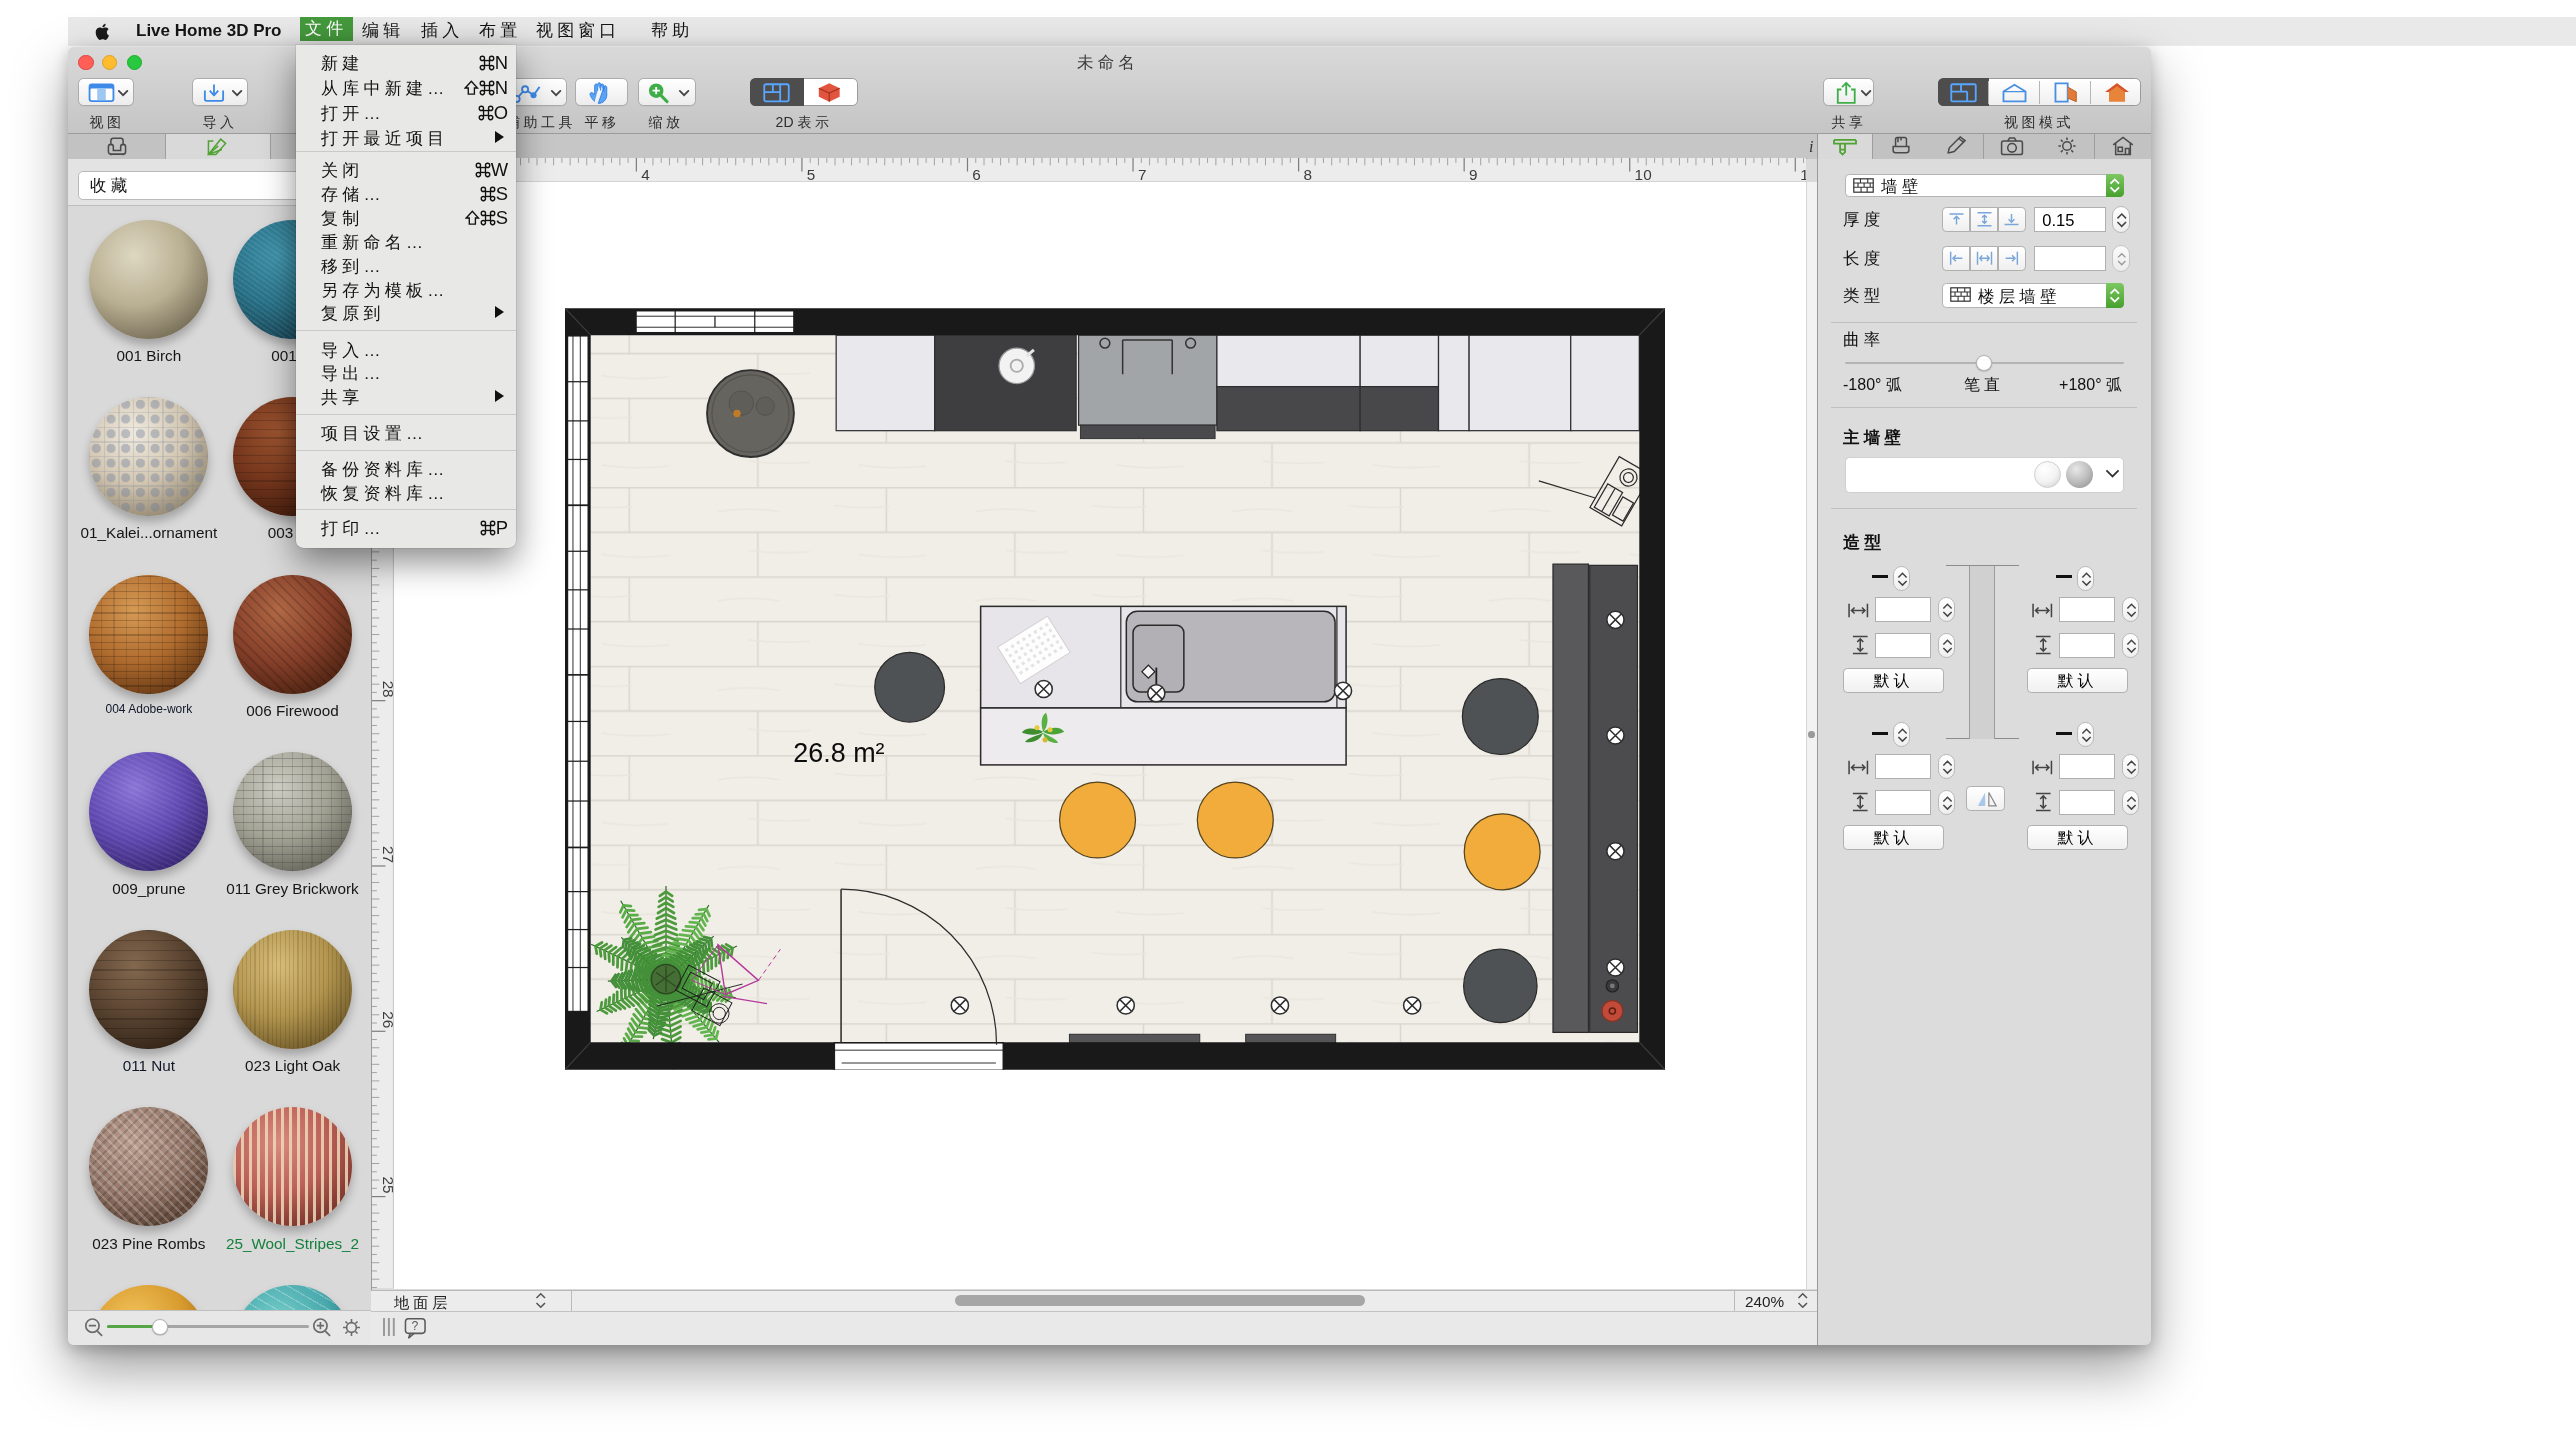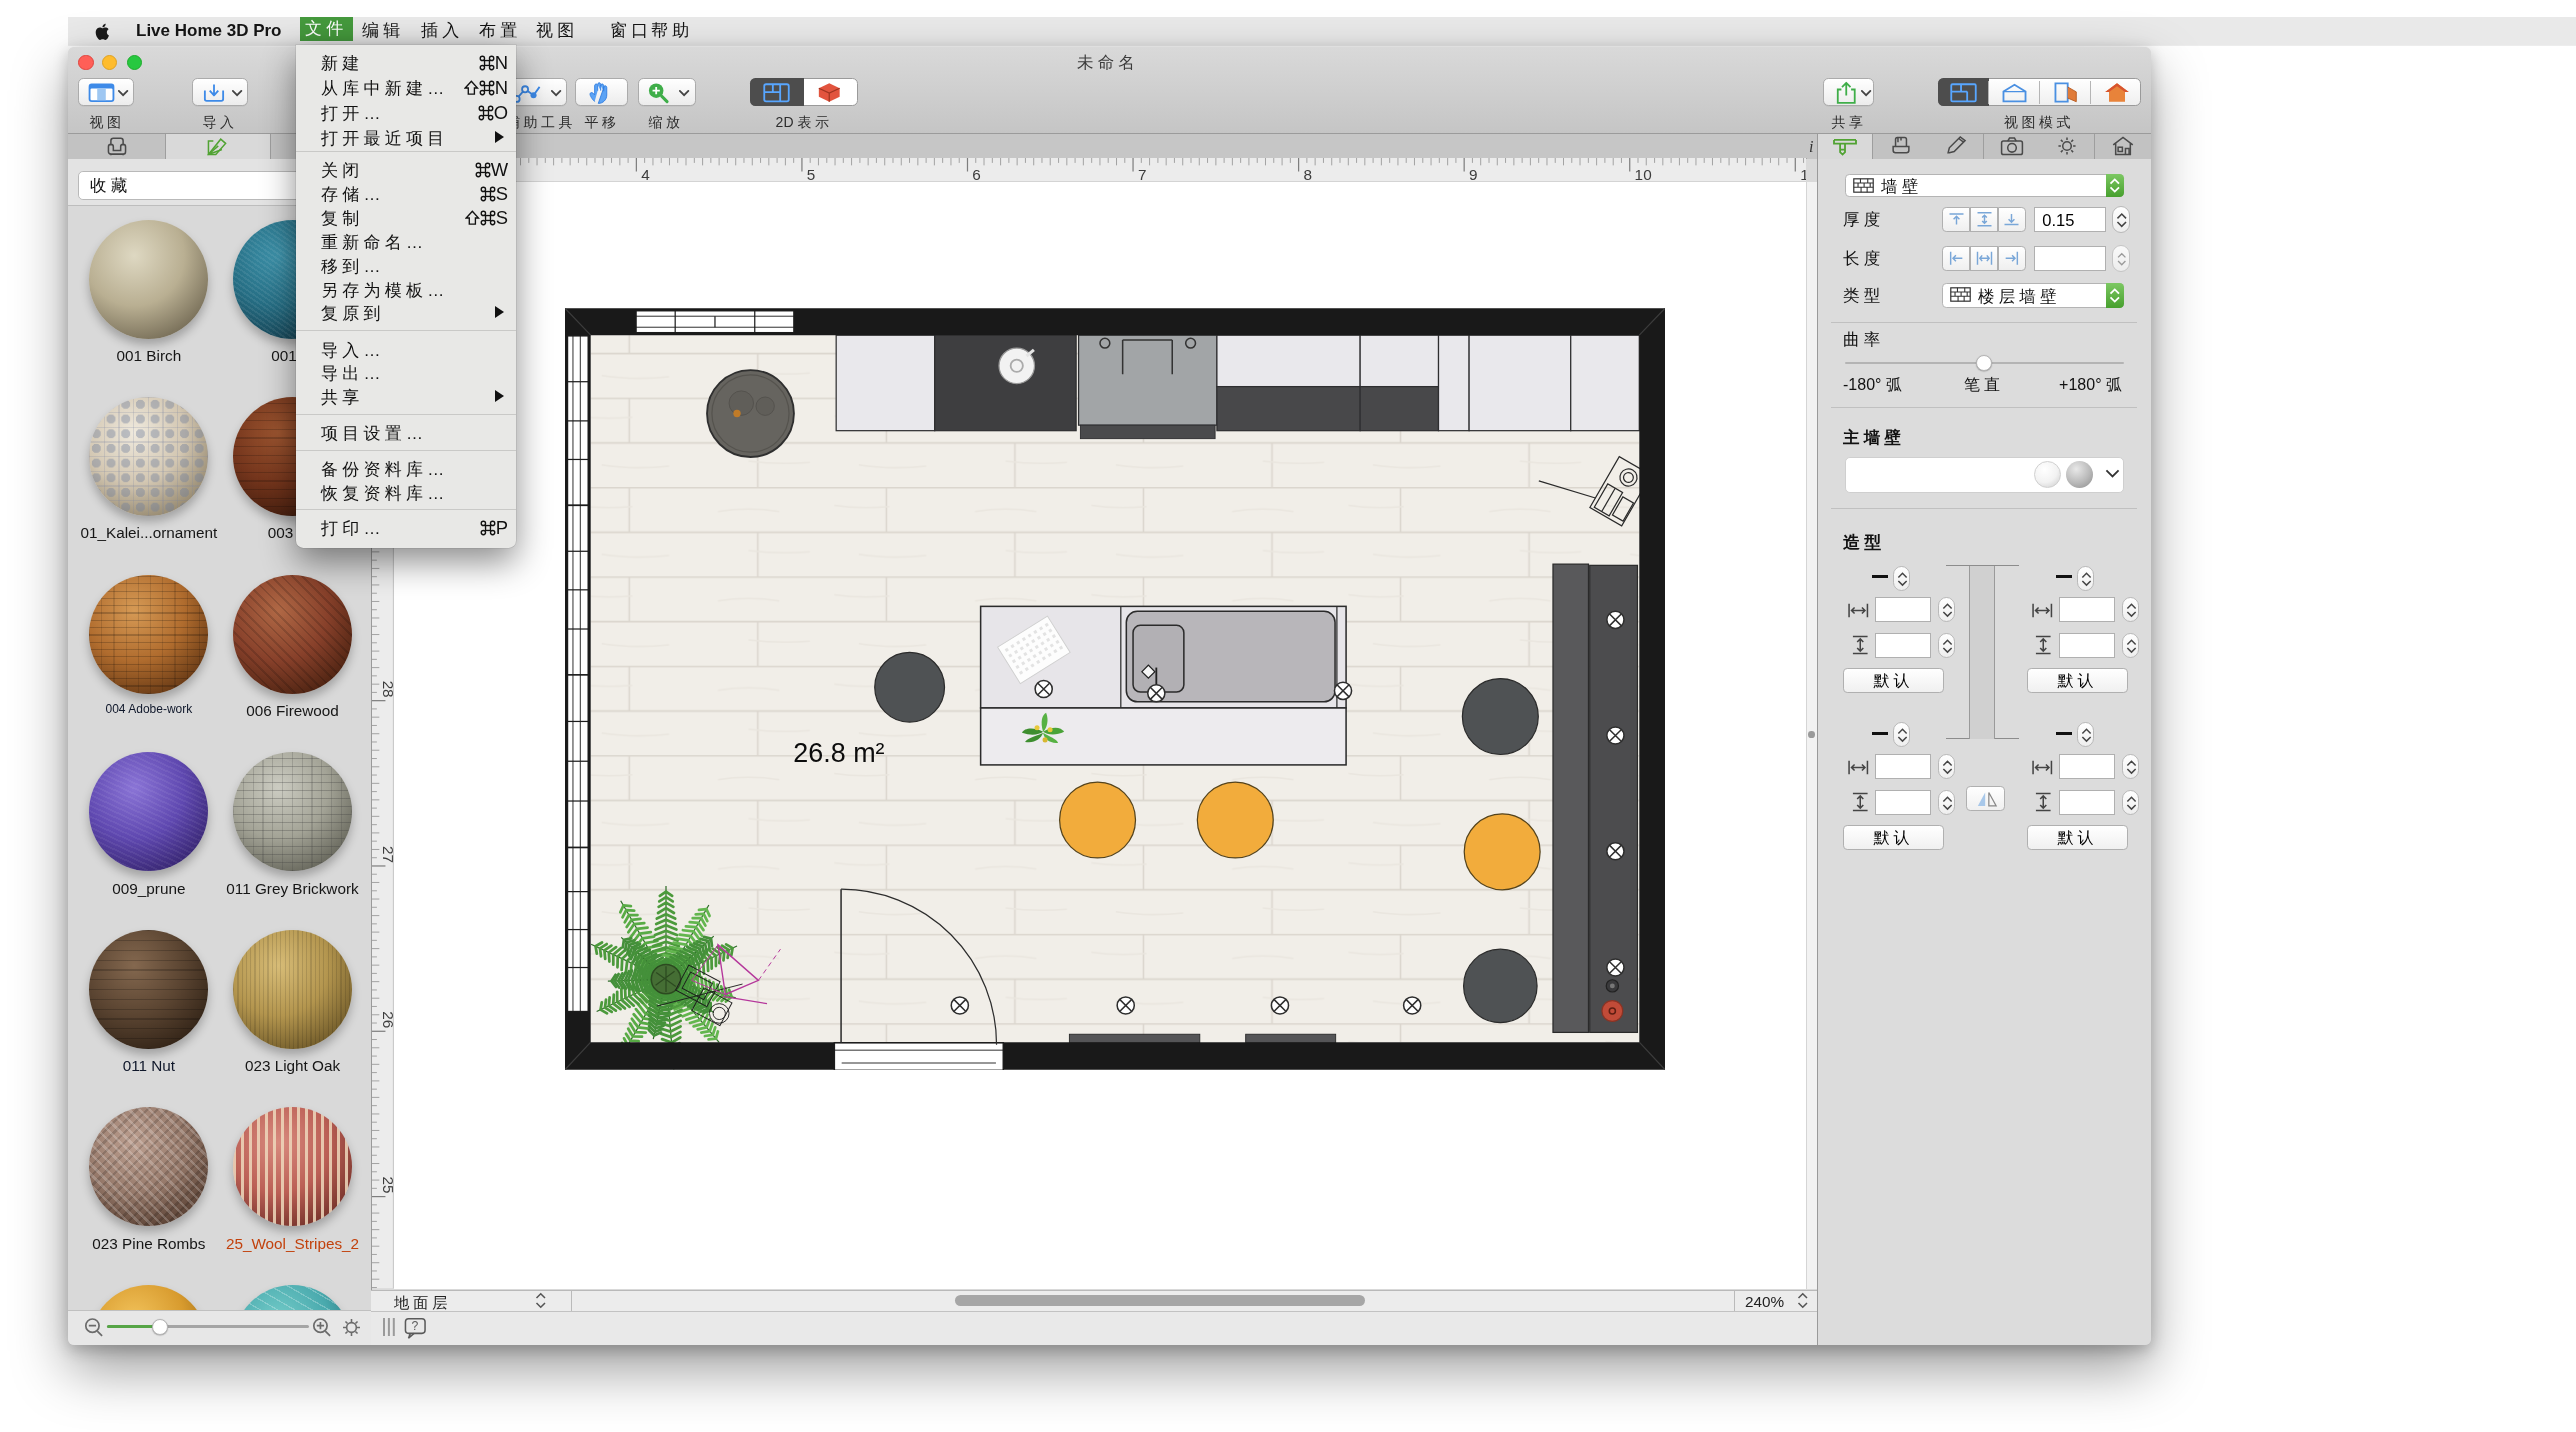--- a/index.html
+++ b/index.html
@@ -23,21 +23,21 @@
 <svg class="ab" style="left:25px;top:5.5px" width="19.6" height="19.6" viewBox="0 0 32 32">
       <path fill="#1a1a1a" d="M22.6 16.9c0-3.4 2.8-5 2.9-5.1-1.6-2.3-4-2.6-4.9-2.7-2.1-.2-4 1.2-5.1 1.2-1 0-2.7-1.2-4.4-1.2-2.3 0-4.4 1.3-5.5 3.3-2.4 4.1-.6 10.1 1.7 13.4 1.1 1.6 2.4 3.4 4.2 3.4 1.7-.1 2.3-1.1 4.3-1.1s2.6 1.1 4.4 1.1c1.8 0 2.9-1.6 4-3.2 1.3-1.9 1.8-3.7 1.8-3.8-.1-.1-3.4-1.4-3.4-5.3zM19.3 6.8c.9-1.1 1.5-2.6 1.3-4.1-1.3.1-2.9.9-3.8 2-.8 1-1.6 2.5-1.4 4 1.5.1 3-.8 3.9-1.9z"></path>
     </svg>
 <div class="mtxt" style="left:68px;font-weight:bold">Live Home 3D Pro</div>
 <div class="ab" style="left:232px;top:0;width:53px;height:24.5px;background:#459a3d"></div>
 <div class="mtxt" style="left:237px;color:#fff;height:24.5px;line-height:24.5px"><span class="cjk">文件</span></div>
 <div class="mtxt" style="left:294px"><span class="cjk">编辑</span></div>
 <div class="mtxt" style="left:353px"><span class="cjk">插入</span></div>
 <div class="mtxt" style="left:411px"><span class="cjk">布置</span></div>
 <div class="mtxt" style="left:468px"><span class="cjk">视图</span></div>
-<div class="mtxt" style="left:542px"><span class="cjk">窗口</span></div>
+<div class="mtxt" style="left:510px"><span class="cjk">窗口</span></div>
 <div class="mtxt" style="left:583px"><span class="cjk">帮助</span></div>
 </div>
 <div class="win">
 <div class="ab" style="left:0;top:0;width:2083px;height:87px;background:linear-gradient(#d9d9d9,#c5c5c5);border-bottom:1.2px solid #9b9b9b;border-radius:6.1px 6.1px 0 0"></div>
 <div class="ab" style="left:10.4px;top:8px;width:15.3px;height:15.3px;border-radius:50%;background:#ff5f57;border:0.6px solid #e0443e"></div>
 <div class="ab" style="left:34px;top:8px;width:15.3px;height:15.3px;border-radius:50%;background:#febc2e;border:0.6px solid #dea123"></div>
 <div class="ab" style="left:59px;top:8px;width:15.3px;height:15.3px;border-radius:50%;background:#28c840;border:0.6px solid #1dad2b"></div>
 <div class="ab" style="left:948px;top:4.9px;width:184px;text-align:center;font-size:16.5px;color:#3c3c3c"><span class="cjk">未命名</span></div>
 <div class="tbbtn" style="left:10.4px;top:31px;width:56px">
       <svg class="ab" style="left:8.6px;top:4.3px" width="27" height="19.6" viewBox="0 0 44 32">
@@ -218,21 +218,21 @@
 <div class="ab" style="left:10.4px;top:833px;width:141px;text-align:center;font-size:15.3px;color:#161616;white-space:nowrap">009_prune</div>
 <div class="ab" style="left:165px;top:705px;width:119px;height:119px;border-radius:50%;background:repeating-linear-gradient(0deg,rgba(60,60,60,.3) 0 1.2px,transparent 1.2px 8px),repeating-linear-gradient(90deg,rgba(60,60,60,.2) 0 1.2px,transparent 1.2px 9.8px),radial-gradient(circle at 38% 30%, #ccccc2 0%, #a3a396 45%, #5f5f54 85%, #5f5f54 100%);box-shadow:0 6.1px 9.8px rgba(0,0,0,.25)"></div>
 <div class="ab" style="left:154px;top:833px;width:141px;text-align:center;font-size:15.3px;color:#161616;white-space:nowrap">011 Grey Brickwork</div>
 <div class="ab" style="left:21.4px;top:883px;width:119px;height:119px;border-radius:50%;background:repeating-linear-gradient(0deg,rgba(0,0,0,.2) 0 1.2px,transparent 1.2px 9.8px),radial-gradient(circle at 38% 30%, #84684f 0%, #5a4431 45%, #2e2014 85%, #2e2014 100%);box-shadow:0 6.1px 9.8px rgba(0,0,0,.25)"></div>
 <div class="ab" style="left:10.4px;top:1010px;width:141px;text-align:center;font-size:15.3px;color:#0f172a;white-space:nowrap">011 Nut</div>
 <div class="ab" style="left:165px;top:883px;width:119px;height:119px;border-radius:50%;background:repeating-linear-gradient(90deg,rgba(0,0,0,.12) 0 1.2px,transparent 1.2px 4.3px),radial-gradient(circle at 38% 30%, #d7bc77 0%, #b3954e 45%, #6a5526 85%, #6a5526 100%);box-shadow:0 6.1px 9.8px rgba(0,0,0,.25)"></div>
 <div class="ab" style="left:154px;top:1010px;width:141px;text-align:center;font-size:15.3px;color:#161616;white-space:nowrap">023 Light Oak</div>
 <div class="ab" style="left:21.4px;top:1060px;width:119px;height:119px;border-radius:50%;background:repeating-linear-gradient(45deg,rgba(255,255,255,.2) 0 2.4px,transparent 2.4px 7.3px),repeating-linear-gradient(-45deg,rgba(0,0,0,.15) 0 2.4px,transparent 2.4px 7.3px),radial-gradient(circle at 38% 30%, #bda091 0%, #96796a 45%, #51392c 85%, #51392c 100%);box-shadow:0 6.1px 9.8px rgba(0,0,0,.25)"></div>
 <div class="ab" style="left:10.4px;top:1188px;width:141px;text-align:center;font-size:15.3px;color:#161616;white-space:nowrap">023 Pine Rombs</div>
 <div class="ab" style="left:165px;top:1060px;width:119px;height:119px;border-radius:50%;background:repeating-linear-gradient(90deg,rgba(238,216,188,.85) 0 3.1px,transparent 3.1px 8px),radial-gradient(circle at 38% 30%, #d88a7e 0%, #bb5f55 45%, #6e2e26 85%, #6e2e26 100%);box-shadow:0 6.1px 9.8px rgba(0,0,0,.25)"></div>
-<div class="ab" style="left:154px;top:1188px;width:141px;text-align:center;font-size:15.3px;color:#c2410c;white-space:nowrap">25_Wool_Stripes_2</div>
+<div class="ab" style="left:154px;top:1188px;width:141px;text-align:center;font-size:15.3px;color:#15803d;white-space:nowrap">25_Wool_Stripes_2</div>
 <div class="ab" style="left:21.4px;top:1238px;width:119px;height:119px;border-radius:50%;background:radial-gradient(circle at 38% 30%, #f2c35c 0%, #d89b2e 45%, #8a5c10 85%, #8a5c10 100%);box-shadow:0 6.1px 9.8px rgba(0,0,0,.25)"></div>
 <div class="ab" style="left:165px;top:1238px;width:119px;height:119px;border-radius:50%;background:repeating-linear-gradient(30deg,rgba(255,255,255,.25) 0 1.2px,transparent 1.2px 8.6px),radial-gradient(circle at 38% 30%, #74ccc9 0%, #49a9ad 45%, #20666e 85%, #20666e 100%);box-shadow:0 6.1px 9.8px rgba(0,0,0,.25)"></div>
 <div class="ab" style="left:0;top:1263px;width:303px;height:35px;background:#e7e7e7;border-top:0.9px solid #c0c0c0"></div>
 <svg class="ab" style="left:13.5px;top:1269px" width="24.5" height="23" viewBox="0 0 40 38">
       <g fill="none" stroke="#6b6b6b" stroke-width="2.8">
         <circle cx="17" cy="16" r="11"></circle>
         <path d="M11 16 h12 M25 25 l8 8"></path>
       </g>
     </svg>
 <div class="ab" style="left:39px;top:1278px;width:202px;height:3.1px;background:#a5a5a5;border-radius:1.8px"></div>

